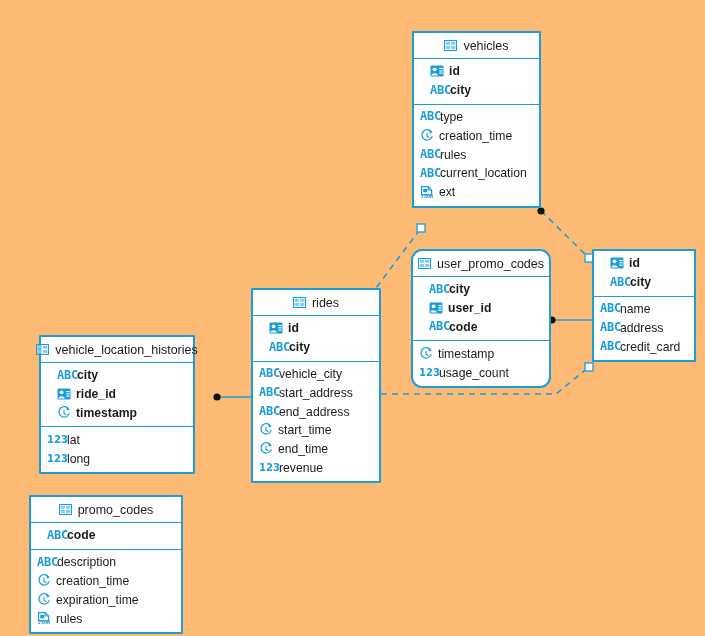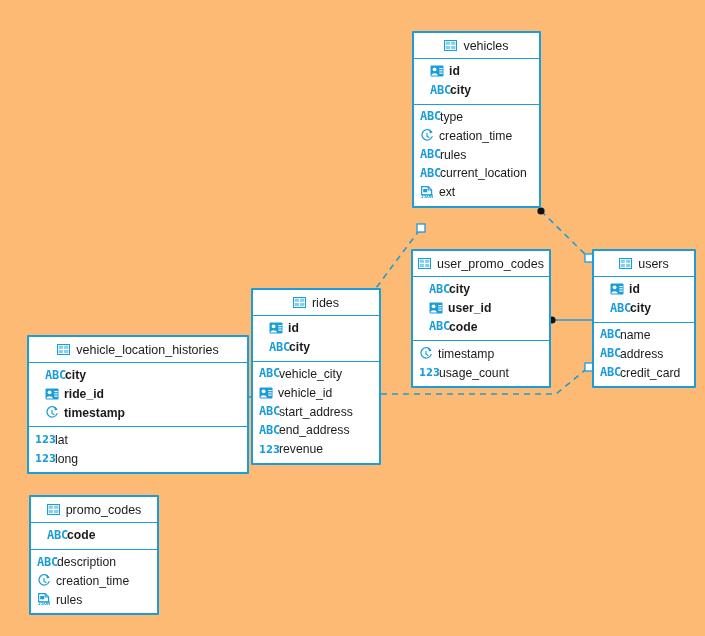--- a/index.html
+++ b/index.html
@@ -192,21 +192,21 @@
                 <path d="M1.6 0.7 H8.3 L11.6 3.9 V8.9 H1.6 Z" fill="none" stroke="#1b9dd9" stroke-width="1.2"></path>
                 <path d="M8.2 0.9 V4.0 H11.4" fill="none" stroke="#1b9dd9" stroke-width="1.1"></path>
                 <rect x="3.2" y="3.0" width="4.0" height="3.3" fill="#1b9dd9"></rect>
                 <text x="7" y="12.4" text-anchor="middle" font-family="DejaVu Sans Mono, monospace" font-size="5.1" font-weight="bold" fill="#1b9dd9">JSON</text>
               </svg>
             </span>
             <span>ext</span>
           </div>
         </div>
       </div>
-      <div class="table-card" style="left: 411px; top: 249px; width: 140px;">
+      <div class="table-card" style="left: 411px; top: 249px; width: 140px; border-radius: 11px;">
         <div class="tbl-title">
           <span class="ic">
             <svg width="13" height="11" viewBox="0 0 13 11">
               <rect x="0.5" y="0.5" width="12" height="10" fill="none" stroke="#1b9dd9" stroke-width="1"></rect>
               <rect x="1.6" y="1.6" width="4.3" height="3.2" fill="#7fd0ef"></rect>
               <rect x="7.1" y="1.6" width="4.3" height="3.2" fill="#7fd0ef"></rect>
               <rect x="1.6" y="6.0" width="4.3" height="3.2" fill="#7fd0ef"></rect>
               <rect x="7.1" y="6.0" width="4.3" height="3.2" fill="#7fd0ef"></rect>
             </svg>
           </span>
@@ -246,32 +246,20 @@
             </span>
             <span>timestamp</span>
           </div>
           <div class="field">
             <span class="ic"><span class="num-ic">123</span></span>
             <span>usage_count</span>
           </div>
         </div>
       </div>
       <div class="table-card" style="left: 592px; top: 249px; width: 104px;">
-        <div class="tbl-title">
-          <span class="ic">
-            <svg width="13" height="11" viewBox="0 0 13 11">
-              <rect x="0.5" y="0.5" width="12" height="10" fill="none" stroke="#1b9dd9" stroke-width="1"></rect>
-              <rect x="1.6" y="1.6" width="4.3" height="3.2" fill="#7fd0ef"></rect>
-              <rect x="7.1" y="1.6" width="4.3" height="3.2" fill="#7fd0ef"></rect>
-              <rect x="1.6" y="6.0" width="4.3" height="3.2" fill="#7fd0ef"></rect>
-              <rect x="7.1" y="6.0" width="4.3" height="3.2" fill="#7fd0ef"></rect>
-            </svg>
-          </span>
-          <span>users</span>
-        </div>
         <div class="tbl-section keys">
           <div class="field pk">
             <span class="ic">
               <svg width="14" height="12" viewBox="0 0 14 12">
                 <rect x="0.5" y="0.5" width="13" height="11" rx="1" fill="#1b9dd9"></rect>
                 <circle cx="4.6" cy="4.3" r="1.9" fill="#ffffff"></circle>
                 <path d="M1.4 10.4 C1.8 7.6 7.4 7.6 7.8 10.4 Z" fill="#ffffff"></path>
                 <rect x="9.3" y="3.0" width="3.4" height="1.1" fill="#ffffff"></rect>
                 <rect x="9.3" y="5.3" width="3.4" height="1.1" fill="#ffffff"></rect>
                 <rect x="9.3" y="7.6" width="3.4" height="1.1" fill="#ffffff"></rect>
@@ -330,47 +318,54 @@
             <span class="ic"><span class="abc-ic">ABC</span></span>
             <span>city</span>
           </div>
         </div>
         <div class="tbl-section">
           <div class="field">
             <span class="ic"><span class="abc-ic">ABC</span></span>
             <span>vehicle_city</span>
           </div>
           <div class="field">
-            <span class="ic">
-              <svg width="14" height="12" viewBox="0 0 14 12">
-                <rect x="0.5" y="0.5" width="13" height="11" rx="1" fill="#1b9dd9"></rect>
-                <circle cx="4.6" cy="4.3" r="1.9" fill="#ffffff"></circle>
-                <path d="M1.4 10.4 C1.8 7.6 7.4 7.6 7.8 10.4 Z" fill="#ffffff"></path>
-                <rect x="9.3" y="3.0" width="3.4" height="1.1" fill="#ffffff"></rect>
-                <rect x="9.3" y="5.3" width="3.4" height="1.1" fill="#ffffff"></rect>
-                <rect x="9.3" y="7.6" width="3.4" height="1.1" fill="#ffffff"></rect>
-              </svg>
-            </span>
-            <span>vehicle_id</span>
-          </div>
-          <div class="field">
             <span class="ic"><span class="abc-ic">ABC</span></span>
             <span>start_address</span>
           </div>
           <div class="field">
             <span class="ic"><span class="abc-ic">ABC</span></span>
             <span>end_address</span>
+          </div>
+          <div class="field">
+            <span class="ic">
+              <svg width="14" height="14" viewBox="0 0 14 14">
+                <path d="M11.6 3.1 A5.2 5.2 0 1 0 12.1 7.6" fill="none" stroke="#1b9dd9" stroke-width="1.25" stroke-linecap="round"></path>
+                <path d="M9.2 1.0 L12.6 3.4 L9.9 4.6 Z" fill="#1b9dd9"></path>
+                <path d="M7 4.4 L7 7.2 L9 8.4" fill="none" stroke="#1b9dd9" stroke-width="1.15" stroke-linecap="round"></path>
+              </svg>
+            </span>
+            <span>start_time</span>
+          </div>
+          <div class="field">
+            <span class="ic">
+              <svg width="14" height="14" viewBox="0 0 14 14">
+                <path d="M11.6 3.1 A5.2 5.2 0 1 0 12.1 7.6" fill="none" stroke="#1b9dd9" stroke-width="1.25" stroke-linecap="round"></path>
+                <path d="M9.2 1.0 L12.6 3.4 L9.9 4.6 Z" fill="#1b9dd9"></path>
+                <path d="M7 4.4 L7 7.2 L9 8.4" fill="none" stroke="#1b9dd9" stroke-width="1.15" stroke-linecap="round"></path>
+              </svg>
+            </span>
+            <span>end_time</span>
           </div>
           <div class="field">
             <span class="ic"><span class="num-ic">123</span></span>
             <span>revenue</span>
           </div>
         </div>
       </div>
-      <div class="table-card" style="left: 27px; top: 335px; width: 222px;">
+      <div class="table-card" style="left: 39px; top: 335px; width: 156px;">
         <div class="tbl-title">
           <span class="ic">
             <svg width="13" height="11" viewBox="0 0 13 11">
               <rect x="0.5" y="0.5" width="12" height="10" fill="none" stroke="#1b9dd9" stroke-width="1"></rect>
               <rect x="1.6" y="1.6" width="4.3" height="3.2" fill="#7fd0ef"></rect>
               <rect x="7.1" y="1.6" width="4.3" height="3.2" fill="#7fd0ef"></rect>
               <rect x="1.6" y="6.0" width="4.3" height="3.2" fill="#7fd0ef"></rect>
               <rect x="7.1" y="6.0" width="4.3" height="3.2" fill="#7fd0ef"></rect>
             </svg>
           </span>
@@ -409,21 +404,21 @@
           <div class="field">
             <span class="ic"><span class="num-ic">123</span></span>
             <span>lat</span>
           </div>
           <div class="field">
             <span class="ic"><span class="num-ic">123</span></span>
             <span>long</span>
           </div>
         </div>
       </div>
-      <div class="table-card" style="left: 29px; top: 495px; width: 130px;">
+      <div class="table-card" style="left: 29px; top: 495px; width: 154px;">
         <div class="tbl-title">
           <span class="ic">
             <svg width="13" height="11" viewBox="0 0 13 11">
               <rect x="0.5" y="0.5" width="12" height="10" fill="none" stroke="#1b9dd9" stroke-width="1"></rect>
               <rect x="1.6" y="1.6" width="4.3" height="3.2" fill="#7fd0ef"></rect>
               <rect x="7.1" y="1.6" width="4.3" height="3.2" fill="#7fd0ef"></rect>
               <rect x="1.6" y="6.0" width="4.3" height="3.2" fill="#7fd0ef"></rect>
               <rect x="7.1" y="6.0" width="4.3" height="3.2" fill="#7fd0ef"></rect>
             </svg>
           </span>
@@ -445,20 +440,30 @@
               <svg width="14" height="14" viewBox="0 0 14 14">
                 <path d="M11.6 3.1 A5.2 5.2 0 1 0 12.1 7.6" fill="none" stroke="#1b9dd9" stroke-width="1.25" stroke-linecap="round"></path>
                 <path d="M9.2 1.0 L12.6 3.4 L9.9 4.6 Z" fill="#1b9dd9"></path>
                 <path d="M7 4.4 L7 7.2 L9 8.4" fill="none" stroke="#1b9dd9" stroke-width="1.15" stroke-linecap="round"></path>
               </svg>
             </span>
             <span>creation_time</span>
           </div>
           <div class="field">
             <span class="ic">
+              <svg width="14" height="14" viewBox="0 0 14 14">
+                <path d="M11.6 3.1 A5.2 5.2 0 1 0 12.1 7.6" fill="none" stroke="#1b9dd9" stroke-width="1.25" stroke-linecap="round"></path>
+                <path d="M9.2 1.0 L12.6 3.4 L9.9 4.6 Z" fill="#1b9dd9"></path>
+                <path d="M7 4.4 L7 7.2 L9 8.4" fill="none" stroke="#1b9dd9" stroke-width="1.15" stroke-linecap="round"></path>
+              </svg>
+            </span>
+            <span>expiration_time</span>
+          </div>
+          <div class="field">
+            <span class="ic">
               <svg width="14" height="13" viewBox="0 0 14 13">
                 <path d="M1.6 0.7 H8.3 L11.6 3.9 V8.9 H1.6 Z" fill="none" stroke="#1b9dd9" stroke-width="1.2"></path>
                 <path d="M8.2 0.9 V4.0 H11.4" fill="none" stroke="#1b9dd9" stroke-width="1.1"></path>
                 <rect x="3.2" y="3.0" width="4.0" height="3.3" fill="#1b9dd9"></rect>
                 <text x="7" y="12.4" text-anchor="middle" font-family="DejaVu Sans Mono, monospace" font-size="5.1" font-weight="bold" fill="#1b9dd9">JSON</text>
               </svg>
             </span>
             <span>rules</span>
           </div>
         </div>

